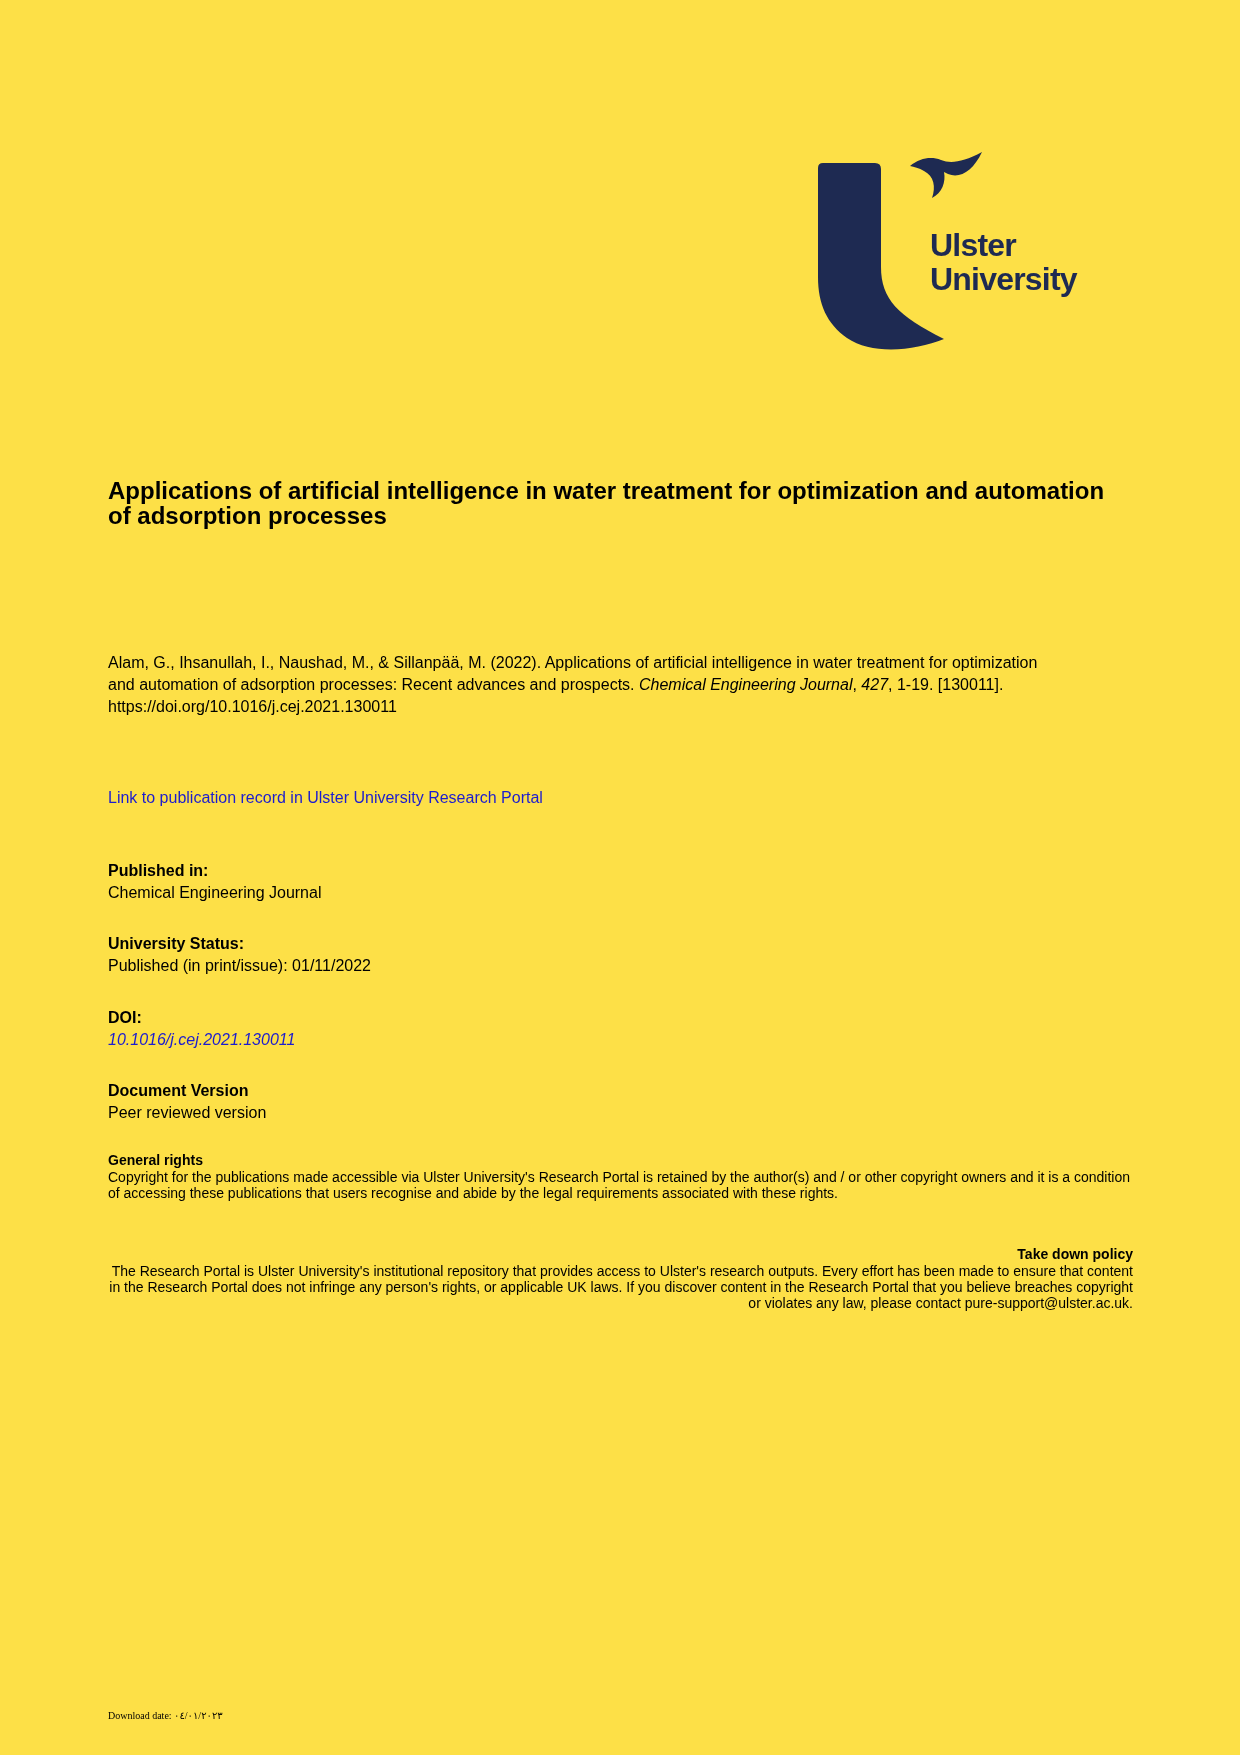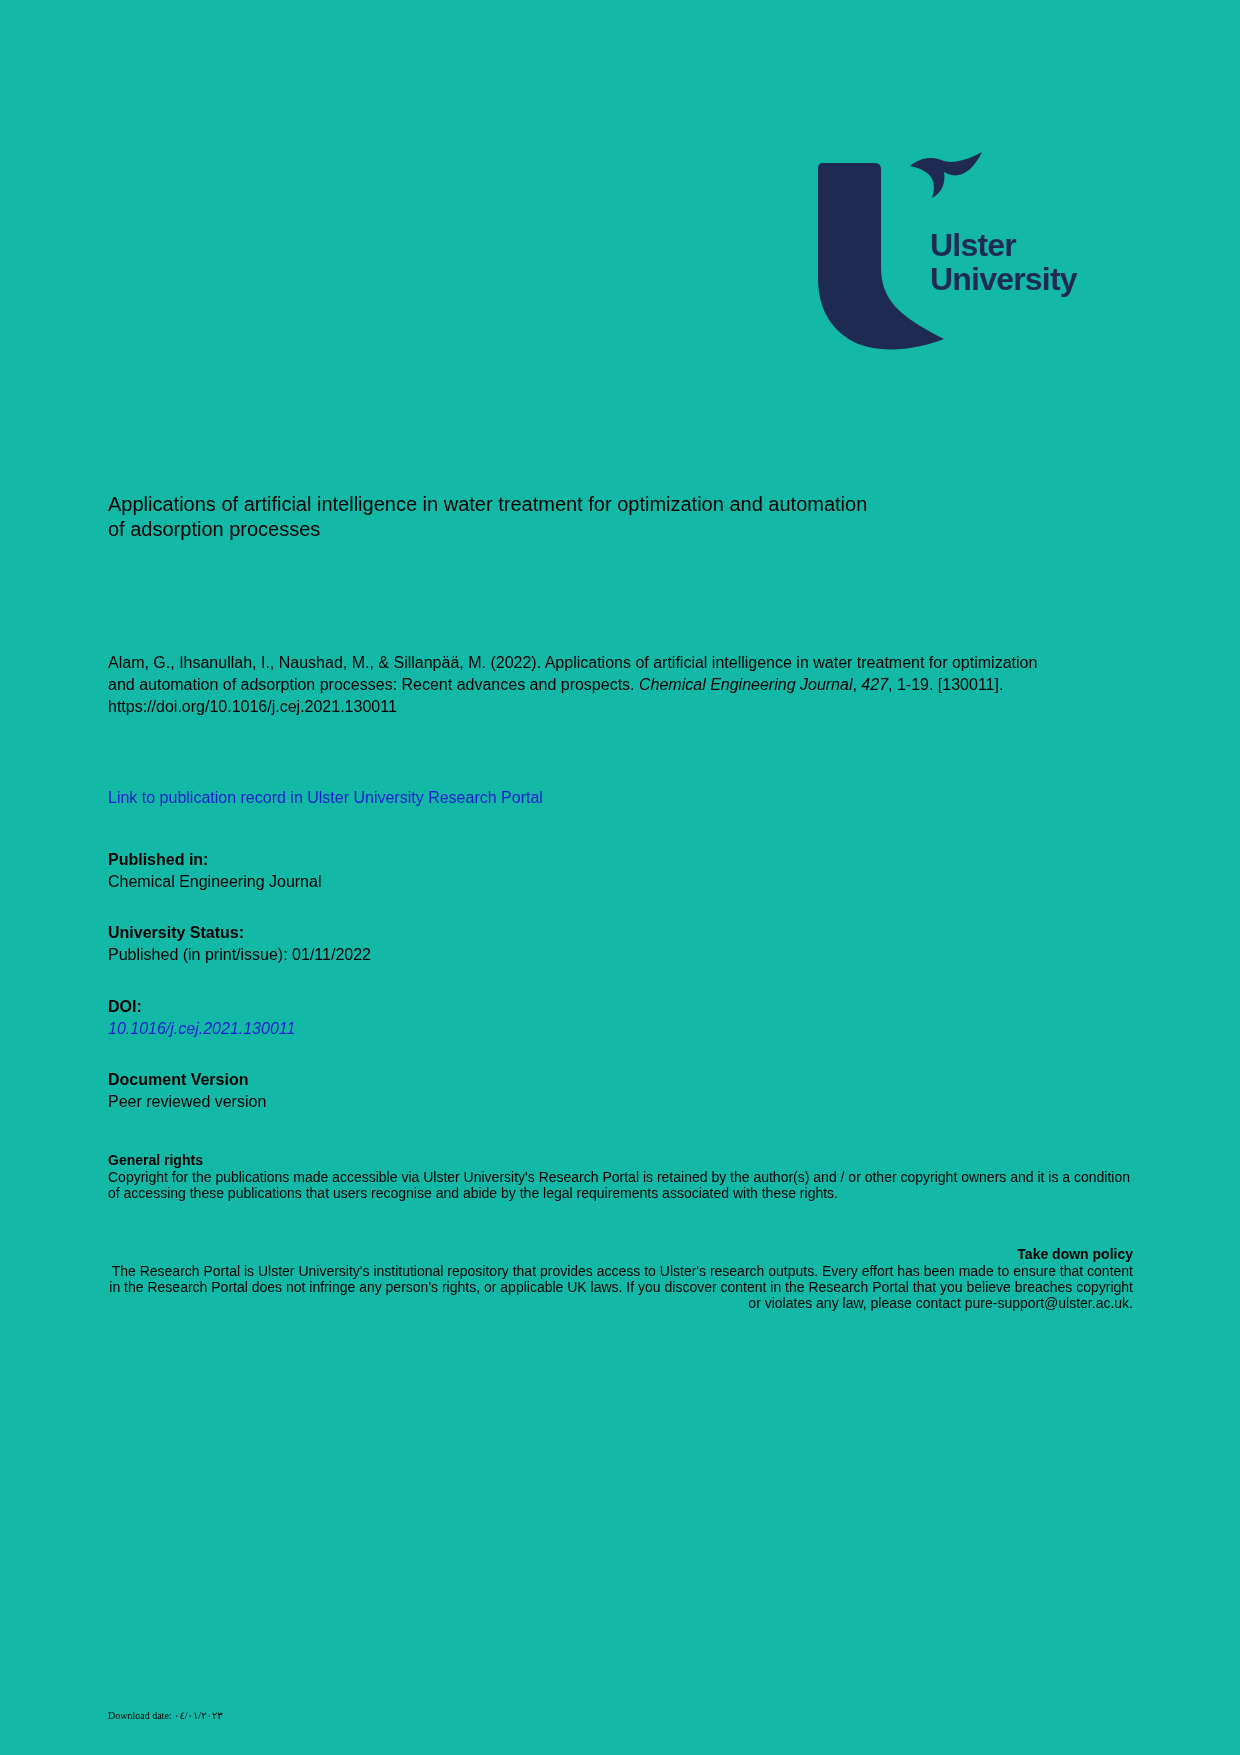--- a/index.html
+++ b/index.html
@@ -3,58 +3,58 @@
 <meta charset="utf-8">
 <style>
   * { margin: 0; padding: 0; box-sizing: border-box; }
   html, body { background: #e8e8e8; }
   body { font-family: "Liberation Sans", "DejaVu Sans", sans-serif; }
   .page {
     position: relative;
     width: 1240px;
     height: 1755px;
     margin: 0 auto;
-    background: #14b8a6;
+    background: #fde047;
     overflow: hidden;
     color: #000;
   }
   .abs { position: absolute; }
 
   
   .logo-block { left: 810px; top: 148px; width: 330px; height: 210px; }
   .logo-mark { position: absolute; left: 8px; top: 15px; }
   .logo-bird { position: absolute; left: 100px; top: 4px; }
   .logo-text {
     position: absolute; left: 120px; top: 80px;
     font-weight: 700;
     font-size: 32px;
     line-height: 34px;
     letter-spacing: -0.8px;
     color: var(--brand, #1e2a52);
   }
 
   
   .title {
-    left: 108px; top: 492px; width: 1040px;
-    font-size: 20px; line-height: 25px; font-weight: 400;
+    left: 108px; top: 478px; width: 1040px;
+    font-size: 24px; line-height: 25px; font-weight: 700;
   }
   .citation {
     left: 108px; top: 652px; width: 940px;
     font-size: 16px; line-height: 22px;
   }
   .citation .it { font-style: italic; }
   .pub-link {
     left: 108px; top: 789px;
     font-size: 16px;
     color: var(--accent, #1c1ccf);
     text-decoration: none;
     cursor: pointer;
   }
   .meta { font-size: 16px; line-height: 22px; }
-  .meta .lbl { font-weight: 700; }
+  .meta .lbl { font-weight: 700; margin-top: 11px; }
   .meta-published   { left: 108px; top: 849px; }
   .meta-status      { left: 108px; top: 922px; }
   .meta-doi         { left: 108px; top: 996px; }
   .meta-version     { left: 108px; top: 1069px; }
   .doi-link { color: var(--accent, #1c1ccf); text-decoration: none; cursor: pointer; font-style: italic; }
 
   .small-section { width: 1025px; font-size: 14px; line-height: 16px; }
   .small-section .lbl { font-weight: 700; display: block; margin-bottom: 1px; }
   .sec-rights   { left: 108px; top: 1152px; }
   .sec-takedown { left: 108px; top: 1246px; text-align: right; }

